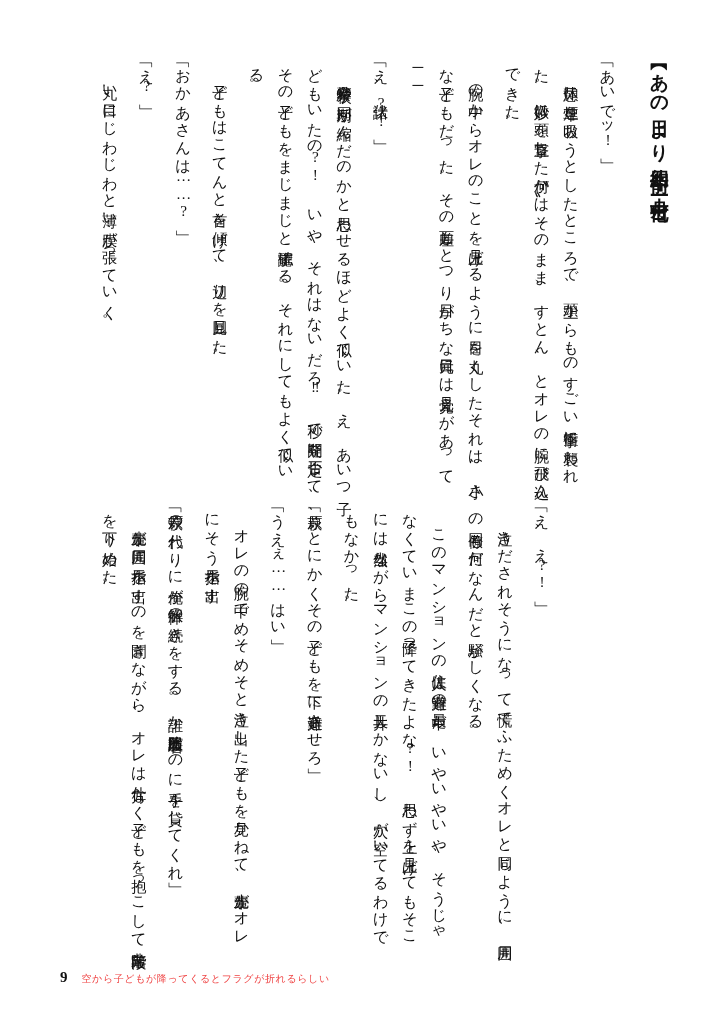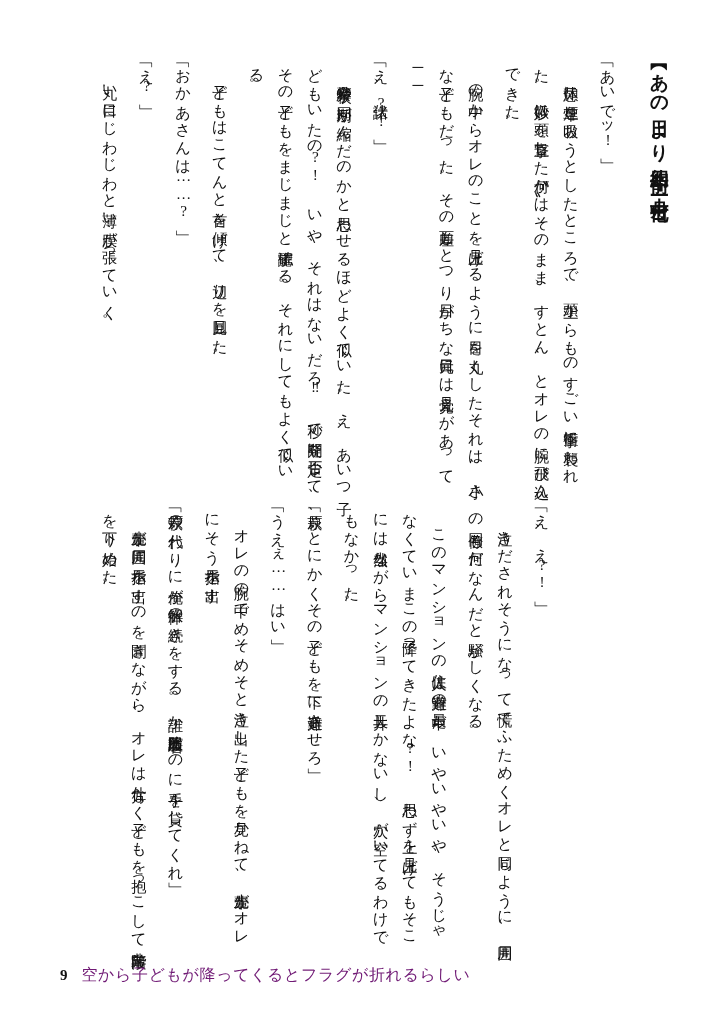--- a/index.html
+++ b/index.html
@@ -91,23 +91,23 @@
     align-items: baseline;
     gap: 14px;
     font-family: "Liberation Serif", "DejaVu Serif", serif;
   }
   .folio {
     font-size: 15px;
     font-weight: bold;
     color: #111;
   }
   .running-title {
-    font-size: 16px;
+    font-size: 10px;
     letter-spacing: 0.6px;
-    color: #701a75;
+    color: #ef4444;
   }
 </style>
 </head>
 <body>
 
 <div class="page">
 
   <div class="text-body">
     <div class="col-group">
 

